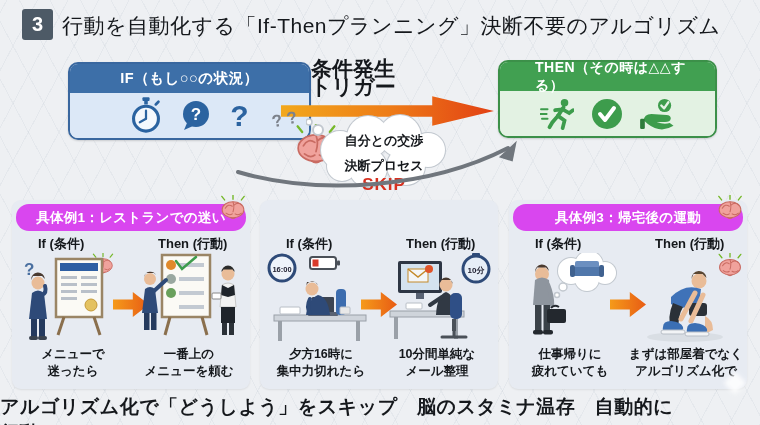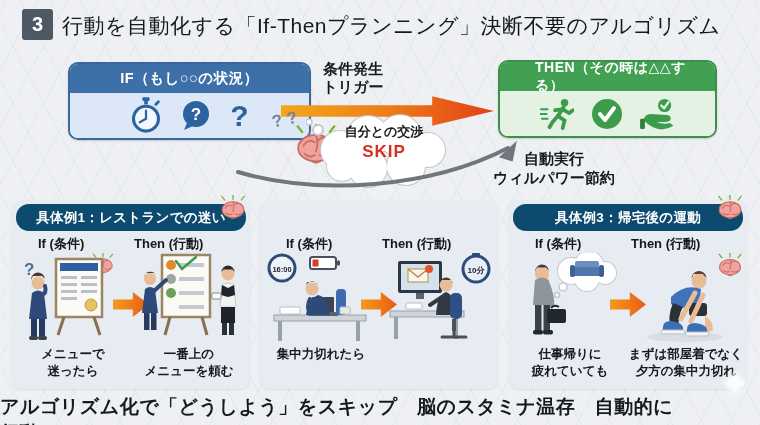--- a/index.html
+++ b/index.html
@@ -27,43 +27,43 @@
   .flow-box .hd { height:29px; color:#fff; font-weight:bold; font-size:14.5px; display:flex; align-items:center; justify-content:center; letter-spacing:.5px; }
   .flow-box .bd { height:45px; display:flex; align-items:center; justify-content:center; gap:17px; }
   .if-box  { left:68px;  top:62px; width:243px; border:2px solid #39679f; }
   .if-box .hd { background:#3d6fa8; }
   .if-box .bd { background:#dce8f7; }
   .then-box{ left:498px; top:60px; width:219px; border:2px solid #3c9049; }
   .then-box .hd { background:#41a051; font-size:14px;padding-left:35px; }
   .then-box .bd { background:#e3f2e3; }
   .q-glyph { font-size:30px; font-weight:bold; color:#2b63a0; line-height:1; }
   
-  .trigger-label { left:293px; top:60px; width:120px; text-align:center; font-size:15px; font-weight:bold; color:#15181c; line-height:18px; }
+  .trigger-label { left:293px; top:60px; width:120px; text-align:center; font-size:21px; font-weight:bold; color:#15181c; line-height:18px; }
   .big-arrow {
     left:281px; top:95px; width:213px; height:32px;
     background:linear-gradient(90deg,#f2a81d,#ee7d17,#e24014);
     clip-path:polygon(0 32%,71% 32%,71% 4%,100% 50%,71% 96%,71% 68%,0 68%);
   }
   
   .bubble-wrap { left:306px; top:112px; width:152px; height:80px; }
   .bubble-text { left:326px; top:124px; width:116px; text-align:center; }
-  .bubble-text .l { font-size:13px; font-weight:bold; color:#15181c; line-height:15.5px; }
+  .bubble-text .l { font-size:13px; font-weight:bold; color:#15181c; line-height:15.5px;margin-top:9px; }
   .skip { font-size:17px; font-weight:bold; color:#d7301f; line-height:23px; letter-spacing:1px; }
   .qq { left:272px; top:110px; color:#7d828b; font-weight:bold; font-size:17px; transform:rotate(-12deg); }
   .auto-text { left:484px; top:149px; width:140px; text-align:center; font-size:15px; font-weight:bold; color:#15181c; line-height:19px; }
   
   .panel { top:200px; width:238px; height:189px; background:#e7ebf2; border-radius:9px; box-shadow:0 1px 2px rgba(0,0,0,.08); }
   .panel-1 { left:12px; } .panel-2 { left:260px; } .panel-3 { left:509px; }
   .panel .ph {
-    position:absolute; left:4px; right:4px; top:4px; height:27px; background:#0c4a6e; border-radius:13px;
+    position:absolute; left:4px; right:4px; top:4px; height:27px; background:#d946ef; border-radius:13px;
     color:#fff; font-weight:bold; font-size:13.5px; display:flex; align-items:center; justify-content:center; letter-spacing:.3px;
   }
   .panel .ph .brain-badge { position:absolute; right:-3px; top:-9px; }
   .panel .col-label { position:absolute; top:35px; font-size:13px; font-weight:bold; color:#15181c; }
-  .panel .col-label.if { left:26px; } .panel .col-label.then { left:122px; }
+  .panel .col-label.if { left:26px; } .panel .col-label.then { left:146px; }
   .panel .illus { position:absolute; top:53px; }
   .panel .illus.if { left:6px; } .panel .illus.then { left:124px; }
   .small-arrow {
     position:absolute; left:101px; top:92px; width:36px; height:25px;
     background:linear-gradient(90deg,#f59a1a,#e85c14);
     clip-path:polygon(0 30%,55% 30%,55% 0,100% 50%,55% 100%,55% 70%,0 70%);
   }
   .panel .cap { position:absolute; top:146px; width:118px; text-align:center; font-size:12.5px; font-weight:bold; color:#15181c; line-height:16.5px; }
   .panel .cap.if { left:2px; } .panel .cap.then { left:118px; }
   
@@ -171,31 +171,28 @@
       <circle cx="122" cy="38" r="17"></circle>
         <circle cx="100" cy="54" r="19"></circle>
         <circle cx="62" cy="56" r="19"></circle>
         <circle cx="36" cy="54" r="15"></circle>
     </g>
     <circle cx="12" cy="18" r="5" fill="#ffffff" stroke="#c2c8cf" stroke-width="2"></circle>
     <circle cx="3" cy="10" r="3" fill="#ffffff" stroke="#c2c8cf" stroke-width="1.5"></circle>
   </svg>
   <div class="abs bubble-text">
     <div class="l">自分との交渉</div>
+    <div class="l">決断プロセス</div>
     <div class="skip">SKIP</div>
   </div>
 
   <svg class="abs" style="left:0; top:0; pointer-events:none;" width="760" height="425">
     <path d="M238 172 C 320 196, 430 188, 508 148" fill="none" stroke="#70767d" stroke-width="4" stroke-linecap="round"></path>
     <path d="M498 156 L518 142 L511 162 Z" fill="#70767d" transform="rotate(-8 508 150)"></path>
   </svg>
-  <div class="abs auto-text">
-    <div>自動実行</div>
-    <div>ウィルパワー節約</div>
-  </div>
 
   <div class="abs panel panel-1">
     <div class="ph">
       <span>具体例1：レストランでの迷い</span>
       <svg class="brain-badge" width="32" height="28" viewBox="0 0 40 40">
           <use href="#brain"></use>
         </svg>
     </div>
     <div class="col-label if">If (条件)</div>
     <div class="col-label then">Then (行動)</div>
@@ -345,21 +342,26 @@
         <path d="M52 62 q1 -20 10 -23 q9 3 10 23z" fill="#313944"></path>
         <path d="M58 44 L46 52" stroke="#313944" stroke-width="4" stroke-linecap="round"></path>
       </g>
       <g>
         <rect x="66" y="40" width="12" height="26" rx="5" fill="#2f4f86"></rect>
         <rect x="68" y="66" width="4" height="12" fill="#4a5058"></rect>
         <path d="M58 84 L82 84 M70 78 L70 84" stroke="#4a5058" stroke-width="3" stroke-linecap="round"></path>
       </g>
     </svg>
     <div class="cap if">
+      <div>夕方16時に</div>
         <div>集中力切れたら</div>
+    </div>
+    <div class="cap then">
+      <div>10分間単純な</div>
+        <div>メール整理</div>
     </div>
   </div>
 
   <div class="abs panel panel-3">
     <div class="ph">
       <span>具体例3：帰宅後の運動</span>
       <svg class="brain-badge" width="32" height="28" viewBox="0 0 40 40">
           <use href="#brain"></use>
         </svg>
     </div>
@@ -429,20 +431,20 @@
           <rect x="52" y="79" width="24" height="4" rx="2" fill="#f2f4f6" stroke="#b8bec6" stroke-width="1"></rect>
         </g>
       </g>
     </svg>
     <div class="cap if">
       <div>仕事帰りに</div>
         <div>疲れていても</div>
     </div>
     <div class="cap then">
       <div>まずは部屋着でなく</div>
-        <div>夕方の集中力切れ</div>
+        <div>アルゴリズム化で</div>
     </div>
   </div>
 
   <div class="abs footer">アルゴリズム化で「どうしよう」をスキップ　脳のスタミナ温存　自動的に行動</div>
   <div class="abs sparkle"></div>
 
 </div>
 
 </body></html>

